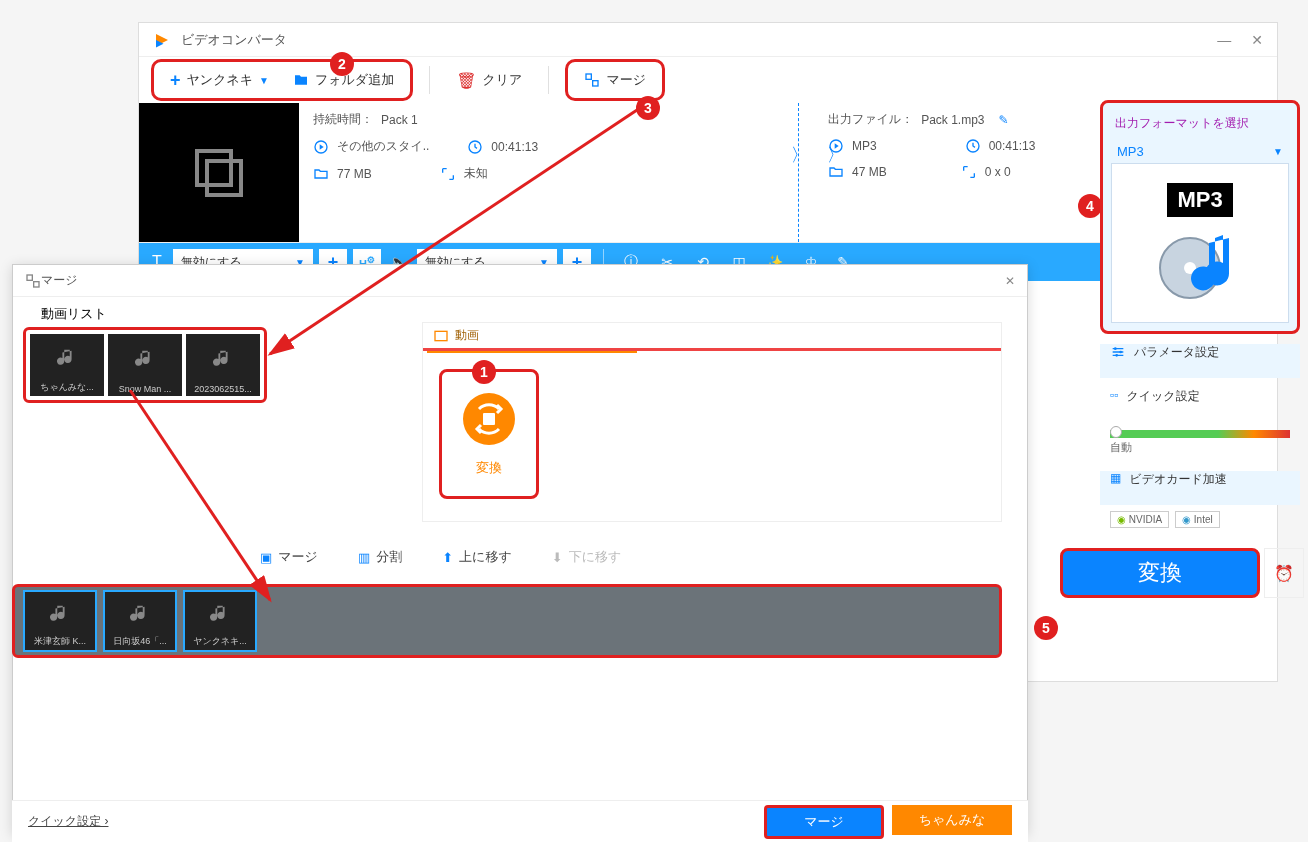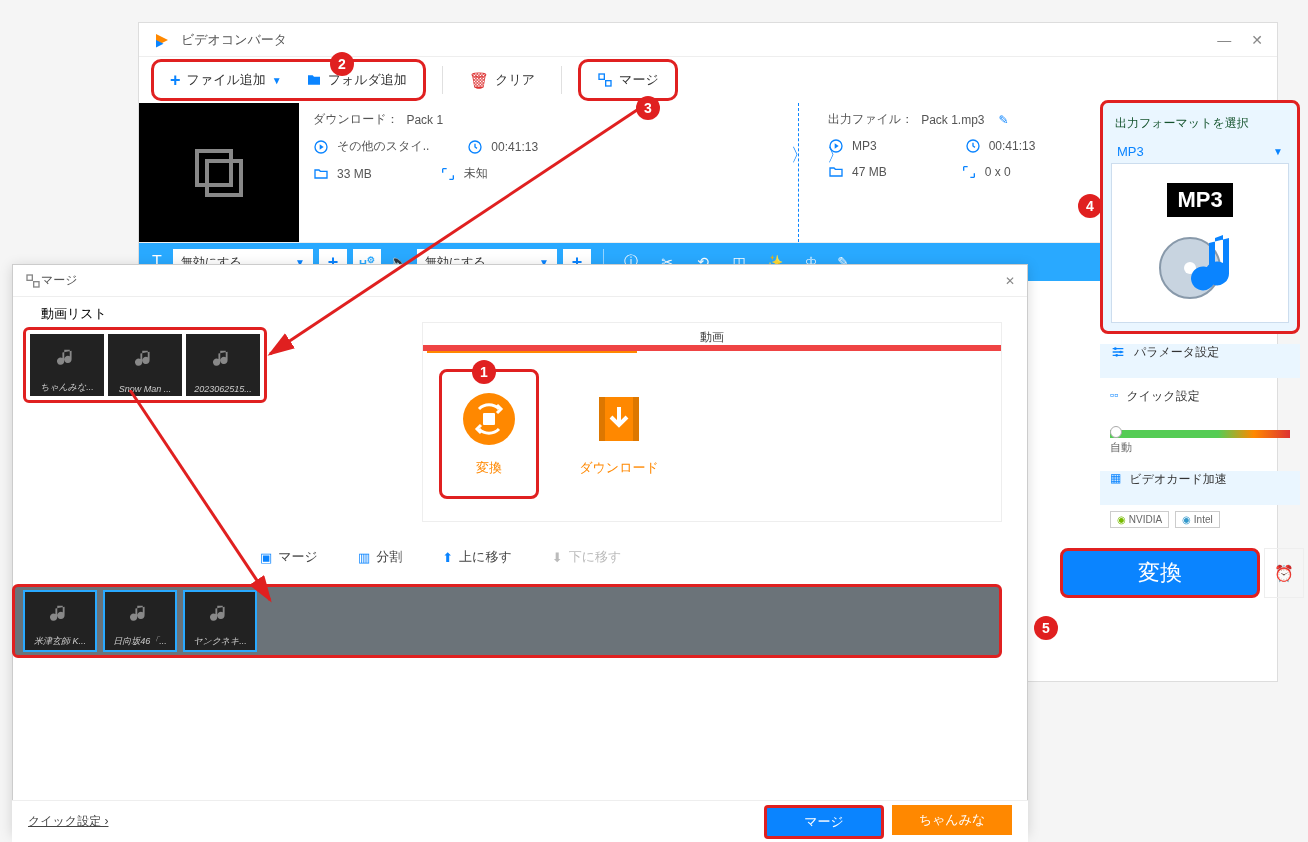--- a/index.html
+++ b/index.html
@@ -30,21 +30,21 @@
 .info-line { display: flex; align-items: center; gap: 8px; }
 .arrow-divider { position: absolute; left: 51%; top: 0; bottom: 0; width: 1px; border-left: 1px dashed #0a84ff; }
 .arrow-chevron { color: #0a84ff; font-size: 18px; }
 
 .options-bar { height: 38px; background: #29a9ff; display: flex; align-items: center; padding: 0 8px; gap: 6px; }
 .combo { background: #fff; height: 26px; display: flex; align-items: center; padding: 0 8px; font-size: 12px; color: #333; min-width: 140px; justify-content: space-between; }
 .sq-btn { width: 28px; height: 26px; background: #fff; display: flex; align-items: center; justify-content: center; color: #29a9ff; }
 .bar-icon { width: 30px; color: #fff; text-align: center; font-size: 14px; }
 
 .sidebar { position: absolute; right: 8px; top: 100px; width: 200px; }
-.side-title { font-size: 12px; color: #14532d; padding: 4px 4px 8px; }
+.side-title { font-size: 12px; color: #a21caf; padding: 4px 4px 8px; }
 .format-box { border: 3px solid #e02020; border-radius: 8px; padding: 8px; background: #eaf6ff; }
 .format-head { display: flex; justify-content: space-between; align-items: center; padding: 4px 6px; color: #0a84ff; font-size: 13px; }
 .format-img { background: #fff; height: 160px; display: flex; flex-direction: column; align-items: center; justify-content: center; border: 1px solid #cde; }
 .mp3-black { background: #000; color: #fff; padding: 4px 10px; font-size: 22px; font-weight: bold; margin-bottom: 6px; }
 .side-item { height: 34px; display: flex; align-items: flex-start; gap: 8px; padding: 0 10px; font-size: 12px; color: #333; margin-top: 10px; }
 .side-item.blue-bg { background: #eaf6ff; }
 .slider-track { height: 8px; background: linear-gradient(90deg, #5c5 0%, #5c5 60%, #f80 80%, #d33 100%); margin: 8px 10px 2px; position: relative; }
 .slider-knob { position: absolute; left: 0; top: -4px; width: 12px; height: 12px; background: #fff; border: 1px solid #aaa; border-radius: 50%; }
 .side-label { font-size: 11px; color: #666; padding: 0 10px 6px; }
 .gpu-row { display: flex; gap: 6px; padding: 6px 10px; }
@@ -52,26 +52,26 @@
 .convert-btn { height: 50px; background: #0a84ff; color: #fff; display: flex; align-items: center; justify-content: center; font-size: 22px; margin: 14px 0 0 -40px; border: 3px solid #e02020; border-radius: 8px; width: 200px; }
 .clock-box { width: 40px; height: 50px; margin-left: 164px; margin-top: -50px; display:flex; align-items:center; justify-content:center; color:#0a84ff; border:1px solid #eee;}
 
 
 .merge-dlg { position: absolute; left: 12px; top: 264px; width: 1016px; height: 570px; background: #fff; border: 1px solid #ccc; box-shadow: 0 2px 12px rgba(0,0,0,.15); display:flex; flex-direction:column; }
 .merge-title { height: 32px; display: flex; align-items: center; padding: 0 12px; font-size: 12px; color: #555; border-bottom: 1px solid #eee; }
 .merge-close { margin-left: auto; color: #888; }
 .video-list-label { padding: 8px 28px 4px; font-size: 13px; }
 .video-list-row { display: flex; gap: 6px; padding: 0 10px; }
 .video-list-outline { border: 3px solid #e02020; border-radius: 6px; padding: 4px; display: flex; gap: 4px; }
-.vid-item { width: 74px; height: 62px; background: #222; color: #ccc; font-size: 9px; display: flex; flex-direction: column; align-items: center; justify-content: flex-end; padding-bottom: 2px; font-style: italic; }
+.vid-item { width: 74px; height: 62px; background: #222; color: #ccc; font-size: 9px; display: flex; flex-direction: column; align-items: center; justify-content: flex-end; padding-bottom: 2px; }
 .vid-item svg { margin: auto; }
 .vid-item.blue-border { border: 2px solid #29a9ff; }
 
 .center-card { position: absolute; left: 422px; top: 322px; width: 580px; height: 200px; border: 1px solid #eee; background: #fff; display: flex; flex-direction: column; }
-.center-head { height: 28px; display: flex; align-items: center; padding: 0 10px; font-size: 12px; color: #404040; border-bottom: 6px solid #ef4444; gap:6px;flex-direction:column; }
+.center-head { height: 28px; display: flex; align-items: center; padding: 0 10px; font-size: 12px; color: #a16207; border-bottom: 3px solid #ef4444; gap:6px; }
 .center-under { width:210px; height:2px; background:#f80; margin-left:4px; }
 .center-body { display: flex; gap: 30px; padding: 16px; }
 .action-tile { width: 100px; height: 130px; display: flex; flex-direction: column; align-items: center; justify-content: center; gap: 12px; color: #f80; font-size: 13px; }
 .action-tile.outlined { border: 3px solid #e02020; border-radius: 8px; }
 .circle-ico { width: 56px; height: 56px; }
 
 .mid-tools { position: absolute; left: 260px; top: 548px; display: flex; gap: 40px; align-items: center; font-size: 13px; color: #444; }
 .mid-tool { display: flex; align-items: center; gap: 6px; }
 .mid-tool.dis { color: #bbb; }
 
@@ -108,21 +108,21 @@
     <div class="win-ctrls">
       <span>—</span>
       <span>✕</span>
     </div>
   </div>
 
   <div class="toolbar-row">
     <div class="red-outline" style="display:flex;align-items:center;padding:2px 6px;gap:4px;">
       <div class="tb-group">
         <span class="blue-plus">+</span>
-        <span class="tb-text">ファイル追加</span>
+        <span class="tb-text">ヤンクネキ</span>
         <span class="chev-down">▼</span>
       </div>
       <div class="tb-group">
         <svg class="icon-small blue-icon" viewBox="0 0 24 24">
             <path fill="#0a84ff" d="M3 5h7l2 2h9v12H3z"></path>
           </svg>
         <span class="tb-text">フォルダ追加</span>
       </div>
     </div>
     <div class="tb-sep"></div>
@@ -145,40 +145,40 @@
   <div class="content-row">
     <div class="thumb-col">
       <svg class="thumb-shape" viewBox="0 0 60 60">
           <rect x="8" y="8" width="34" height="34" fill="none" stroke="#888" stroke-width="4"></rect>
           <rect x="18" y="18" width="34" height="34" fill="none" stroke="#888" stroke-width="4"></rect>
         </svg>
     </div>
     <div class="info-grid">
       <div class="info-cell">
         <div class="info-line">
-            <span>ダウンロード：</span>
+            <span>持続時間：</span>
             <span>Pack 1</span>
           </div>
         <div class="info-line">
             <svg class="icon-small blue-icon" viewBox="0 0 24 24">
               <circle cx="12" cy="12" r="9" fill="none" stroke="#0a84ff" stroke-width="2"></circle>
               <path d="M10 8l6 4-6 4z" fill="#0a84ff"></path>
             </svg>
             <span>その他のスタイ..</span>
           <svg class="icon-small blue-icon" style="margin-left:30px" viewBox="0 0 24 24">
               <circle cx="12" cy="12" r="9" fill="none" stroke="#0a84ff" stroke-width="2"></circle>
               <path d="M12 7v5l3 2" stroke="#0a84ff" stroke-width="2" fill="none"></path>
             </svg>
             <span>00:41:13</span>
           </div>
         <div class="info-line">
             <svg class="icon-small blue-icon" viewBox="0 0 24 24">
               <path fill="none" stroke="#0a84ff" stroke-width="2" d="M3 6h6l2 2h10v10H3z"></path>
             </svg>
-            <span>33 MB</span>
+            <span>77 MB</span>
           <svg class="icon-small blue-icon" style="margin-left:60px" viewBox="0 0 24 24">
               <path stroke="#0a84ff" stroke-width="2" fill="none" d="M4 4h6M4 4v6M20 20h-6M20 20v-6"></path>
             </svg>
             <span>未知</span>
           </div>
       </div>
       <div class="info-cell" style="padding-left:40px">
         <div class="info-line">
             <span>出力ファイル：</span>
             <span>Pack 1.mp3</span>
@@ -346,29 +346,20 @@
   <div class="center-body">
     <div class="action-tile outlined">
       <svg class="circle-ico" viewBox="0 0 56 56">
           <circle cx="28" cy="28" r="26" fill="#f80"></circle>
           <path d="M18 18a14 14 0 0120 0M38 38a14 14 0 01-20 0" stroke="#fff" stroke-width="3" fill="none"></path>
           <path d="M36 14l4 4-4 4M20 42l-4-4 4-4" stroke="#fff" stroke-width="3" fill="none"></path>
           <rect x="22" y="22" width="12" height="12" fill="#fff" rx="1"></rect>
         </svg>
       <span>変換</span>
     </div>
-    <div class="action-tile">
-      <svg class="circle-ico" viewBox="0 0 56 56">
-          <rect x="8" y="6" width="40" height="44" fill="#f80" rx="2"></rect>
-          <rect x="8" y="6" width="6" height="44" fill="#d70"></rect>
-          <rect x="42" y="6" width="6" height="44" fill="#d70"></rect>
-          <path d="M28 16v16m-8-6l8 8 8-8" stroke="#fff" stroke-width="4" fill="none"></path>
-        </svg>
-      <span>ダウンロード</span>
-    </div>
   </div>
 </div>
 
 <div class="mid-tools">
   <div class="mid-tool">
       <span class="blue-icon">▣</span>
       <span>マージ</span>
     </div>
   <div class="mid-tool">
       <span class="blue-icon">▥</span>

